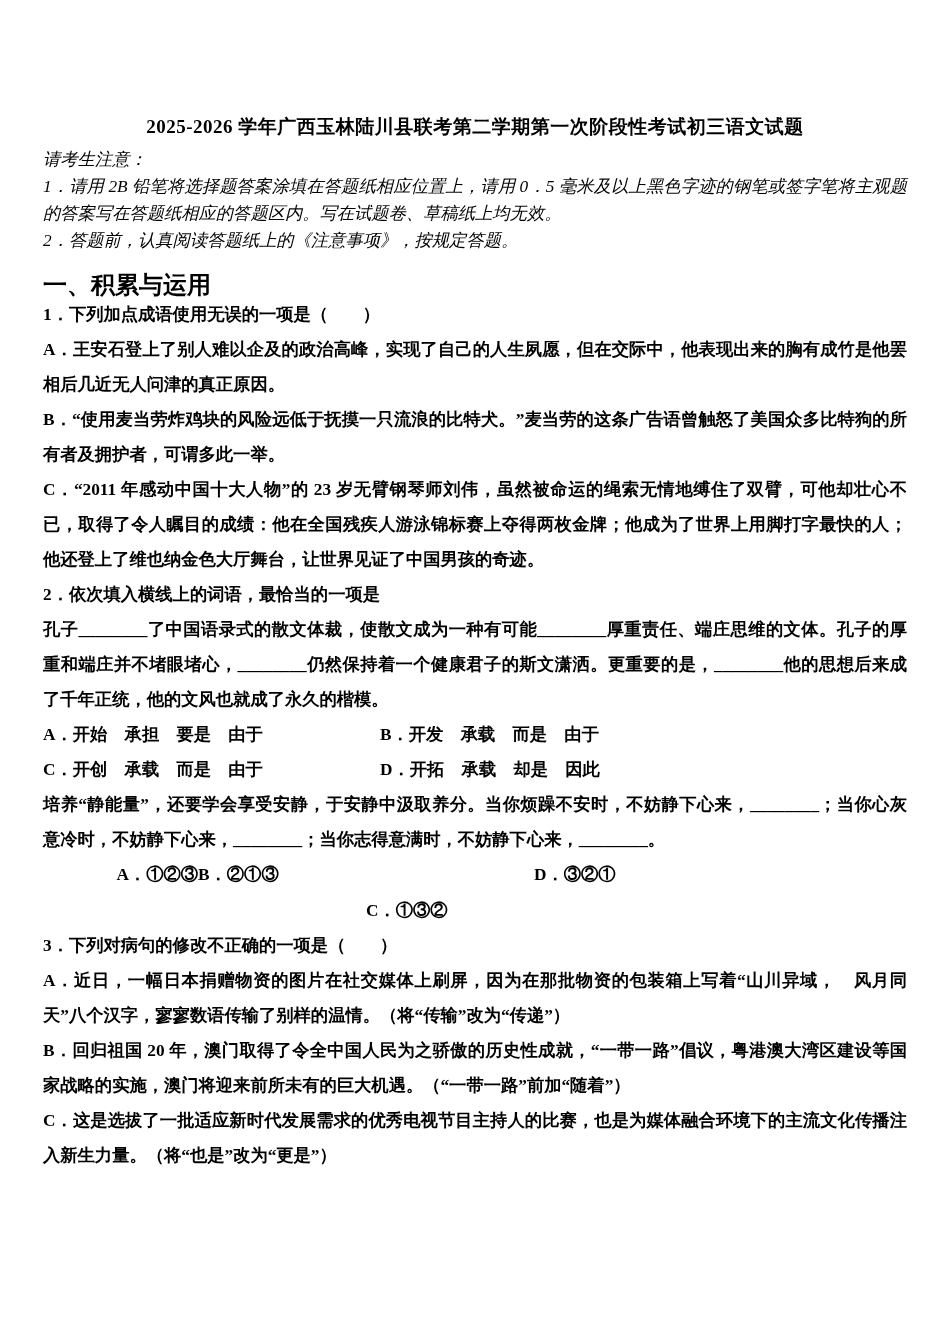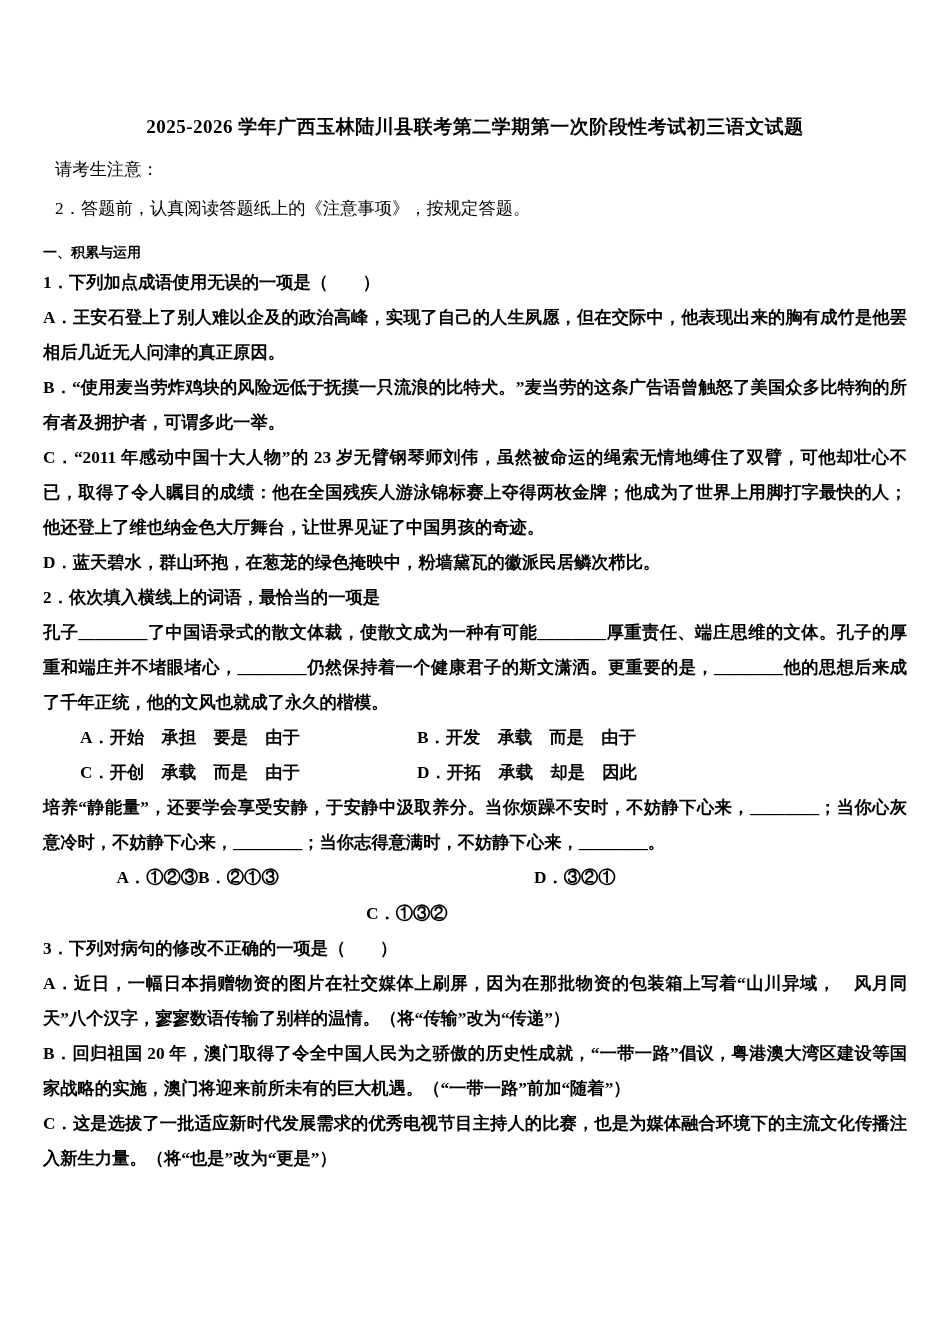--- a/index.html
+++ b/index.html
@@ -28,27 +28,28 @@
     font-weight: 700;
     text-align: center;
     letter-spacing: 0.5px;
   }
   .notice {
     margin-top: 2px;
     font-size: 17.3px;
     line-height: 27px;
   }
   .notice p {
-    margin: 12px;
+    margin: 0;
     text-align: justify;
     text-align-last: left;
+    font-style: italic;
   }
   .section-heading {
     margin: 19px 0 0 0;
-    font-size: 14px;
+    font-size: 24px;
     line-height: 24px;
     font-weight: 700;
   }
   .main {
     font-size: 17.3px;
     line-height: 35px;
     font-weight: bold;
   }
   .main p {
     margin: 0;
@@ -58,47 +59,47 @@
   .opt::first-letter {
     font-weight: 700;
   }
   .optrow {
     display: flex;
     line-height: 35px;
   }
   .optrow .opt {
     display: inline-block;
   }
-  .q2row .opt:nth-child(1) { width: 337px; margin-left: 37px; }
+  .q2row .opt:nth-child(1) { width: 337px; }
   .q3row .opt:nth-child(1) { width: 155px; text-align: right; }
   .q3row .opt:nth-child(2) { width: 168px; }
   .q3row .opt:nth-child(3) { width: 168px; margin-top: 36px; }
 </style>
 </head>
 <body>
 
 <div class="page">
 
   <h1 class="title">2025-2026 学年广西玉林陆川县联考第二学期第一次阶段性考试初三语文试题</h1>
 
   <section class="notice">
     <p>请考生注意：</p>
+    <p>1．请用 2B 铅笔将选择题答案涂填在答题纸相应位置上，请用 0．5 毫米及以上黑色字迹的钢笔或签字笔将主观题的答案写在答题纸相应的答题区内。写在试题卷、草稿纸上均无效。</p>
     <p>2．答题前，认真阅读答题纸上的《注意事项》，按规定答题。</p>
   </section>
 
   <h2 class="section-heading">一、积累与运用</h2>
 
   <div class="main">
 
     <div>
       <p class="stem">1．下列加点成语使用无误的一项是（　　）</p>
       <p class="opt">A．王安石登上了别人难以企及的政治高峰，实现了自己的人生夙愿，但在交际中，他表现出来的胸有成竹是他罢相后几近无人问津的真正原因。</p>
       <p class="opt">B．“使用麦当劳炸鸡块的风险远低于抚摸一只流浪的比特犬。”麦当劳的这条广告语曾触怒了美国众多比特狗的所有者及拥护者，可谓多此一举。</p>
       <p class="opt">C．“2011 年感动中国十大人物”的 23 岁无臂钢琴师刘伟，虽然被命运的绳索无情地缚住了双臂，可他却壮心不已，取得了令人瞩目的成绩：他在全国残疾人游泳锦标赛上夺得两枚金牌；他成为了世界上用脚打字最快的人；他还登上了维也纳金色大厅舞台，让世界见证了中国男孩的奇迹。</p>
-      <p class="opt">D．蓝天碧水，群山环抱，在葱茏的绿色掩映中，粉墙黛瓦的徽派民居鳞次栉比。</p>
     </div>
 
     <div>
       <p class="stem">2．依次填入横线上的词语，最恰当的一项是</p>
       <p class="body">孔子________了中国语录式的散文体裁，使散文成为一种有可能________厚重责任、端庄思维的文体。孔子的厚重和端庄并不堵眼堵心，________仍然保持着一个健康君子的斯文潇洒。更重要的是，________他的思想后来成了千年正统，他的文风也就成了永久的楷模。</p>
       <div class="optrow q2row">
         <span class="opt">A．开始　承担　要是　由于</span>
         <span class="opt">B．开发　承载　而是　由于</span>
       </div>
       <div class="optrow q2row">

